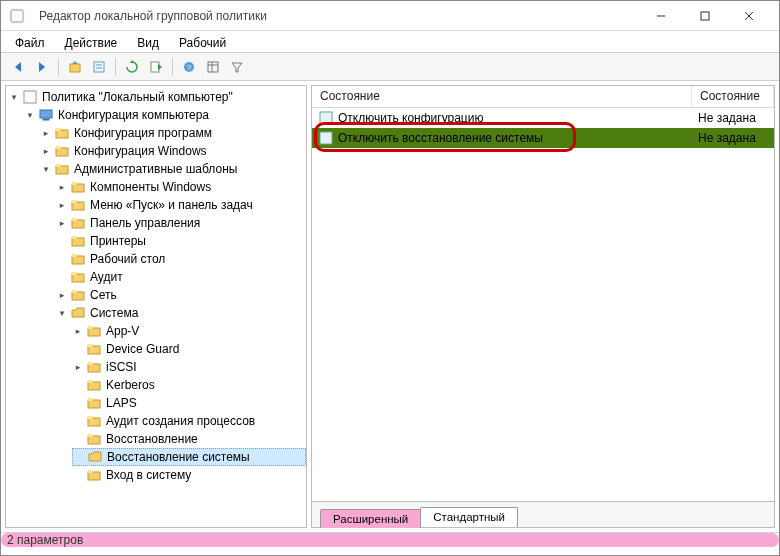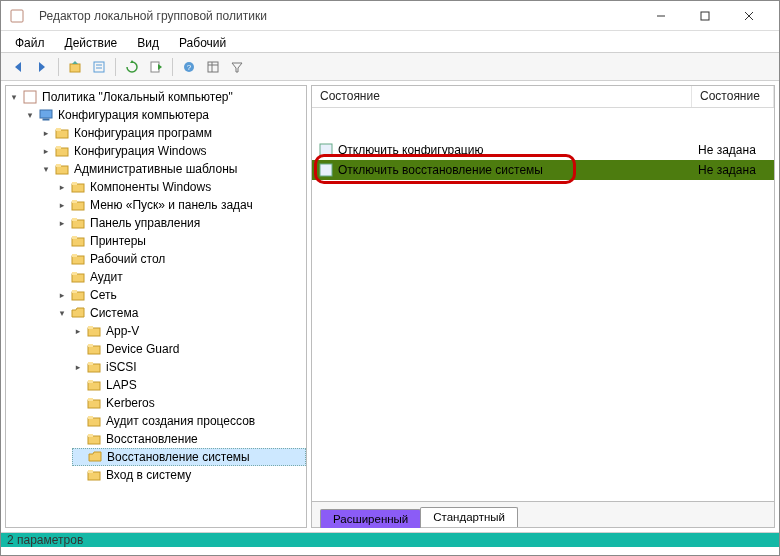--- a/index.html
+++ b/index.html
@@ -91,21 +91,21 @@
     display: flex;
     border-bottom: 1px solid #d8d8d8;
     background: #fff;
     height: 22px;
   }
   .list-header-cell {
     padding: 3px 8px;
     border-right: 1px solid #e4e4e4;
     color: #222;
   }
-  .list-body { flex: 1; overflow: auto; margin-top: 32px; }
+  .list-body { flex: 1; overflow: auto; }
   .list-row {
     display: flex;
     height: 20px;
     align-items: center;
   }
   .list-row.selected { background: #4d7c0f; }
   .list-cell { padding: 0 6px; display: flex; align-items: center; gap: 4px; }
   .list-cell:first-child { width: 380px; }
   .row-highlight {
     border: 3px solid #c00;
@@ -120,36 +120,37 @@
     padding-left: 8px;
     border: 1px solid #bcbcbc;
     border-top: none;
     background: #f6f6f6;
   }
   .tab {
     padding: 3px 12px;
     border: 1px solid #999;
     border-bottom: none;
     margin-right: -1px;
-    background: #8b5cf6;
+    background: #f9a8d4;
     border-top-left-radius: 2px;
     border-top-right-radius: 2px;
     position: relative;
     top: 1px;
     font-size: 11.5px;
   }
   .tab.active { background: #fff; border-top: 1px solid #999; top: 0; padding-bottom: 4px; }
   .statusbar {
     height: 14px;
     display: flex;
     align-items: center;
     padding: 0 6px;
-    background: #14b8a6;
+    background: #f9a8d4;
     color: #333;
     font-size: 12px;
+    border-radius: 11px;
   }
 
   
   .tree { list-style: none; margin: 0; padding: 0; }
   .tree ul { list-style: none; margin: 0; padding: 0 0 0 16px; }
   .tree li { white-space: nowrap; }
   .tree-row {
     display: flex; align-items: center; height: 18px; gap: 2px;
     padding-right: 4px;
   }
@@ -463,33 +464,33 @@
                         </li>
                       <li>
                           <div class="tree-row">
                             <span class="twisty"></span>
                             <span class="ico ico-folder">
                               <svg width="14" height="12">
                                 <rect class="b" x="1" y="3" width="12" height="8"></rect>
                                 <rect class="t" x="1" y="1" width="5" height="3"></rect>
                               </svg>
                             </span>
+                            <span class="tree-label">Kerberos</span>
+                          </div>
+                        </li>
+                      <li>
+                          <div class="tree-row">
+                            <span class="twisty"></span>
+                            <span class="ico ico-folder">
+                              <svg width="14" height="12">
+                                <rect class="b" x="1" y="3" width="12" height="8"></rect>
+                                <rect class="t" x="1" y="1" width="5" height="3"></rect>
+                              </svg>
+                            </span>
                             <span class="tree-label">LAPS</span>
-                          </div>
-                        </li>
-                      <li>
-                          <div class="tree-row">
-                            <span class="twisty"></span>
-                            <span class="ico ico-folder">
-                              <svg width="14" height="12">
-                                <rect class="b" x="1" y="3" width="12" height="8"></rect>
-                                <rect class="t" x="1" y="1" width="5" height="3"></rect>
-                              </svg>
-                            </span>
-                            <span class="tree-label">Kerberos</span>
                           </div>
                         </li>
                       <li>
                           <div class="tree-row">
                             <span class="twisty"></span>
                             <span class="ico ico-folder">
                               <svg width="14" height="12">
                                 <rect class="b" x="1" y="3" width="12" height="8"></rect>
                                 <rect class="t" x="1" y="1" width="5" height="3"></rect>
                               </svg>

